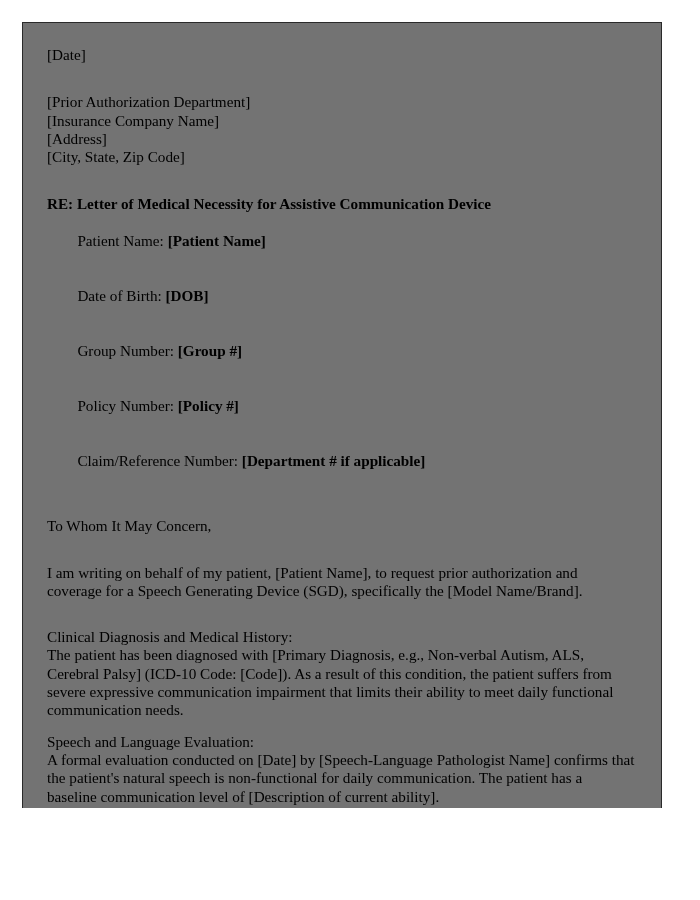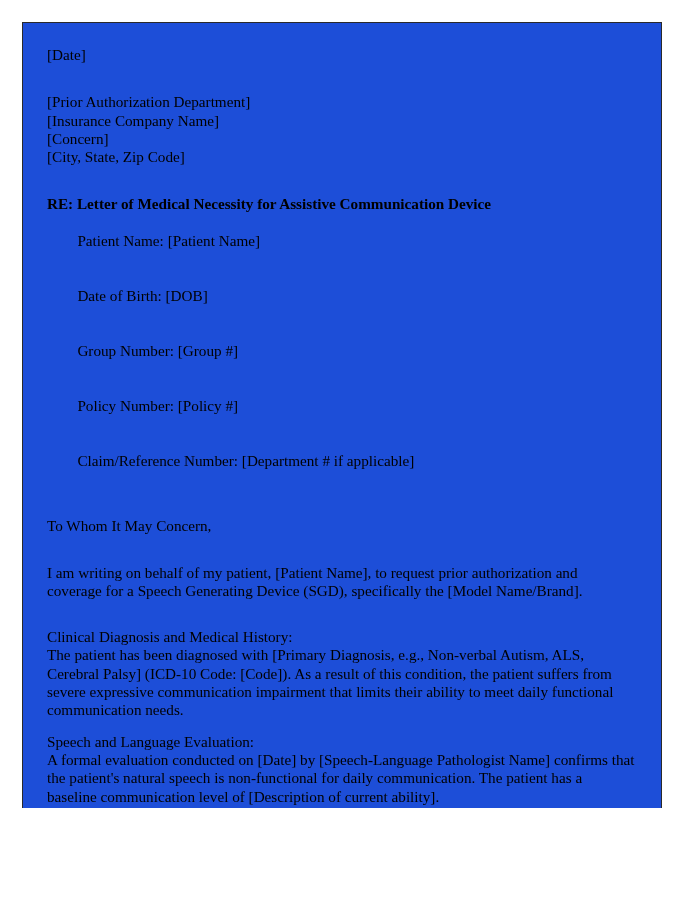--- a/index.html
+++ b/index.html
@@ -17,21 +17,21 @@
 
   #page {
     position: absolute;
     left: 22px;
     top: 22px;
     width: 640px;
     height: 786px;
     border: 1px solid #2a2a2a;
     border-bottom: none;
     box-sizing: border-box;
-    background: #1d4ed8;
+    background: #737373;
     overflow: hidden;
   }
 
   #sheet {
     padding: 23px 26px 0 24px;
     box-sizing: border-box;
   }
 
   .line {
     font-size: 15.2px;
@@ -56,38 +56,38 @@
     font-size: 15.2px;
     line-height: 18.3px;
     font-weight: normal;
   }
 
   .label {
     font-weight: normal;
   }
 
   .value {
-    font-weight: normal;
+    font-weight: bold;
     text-align: center;
   }
 </style>
 </head>
 <body>
 
 <div id="page">
   <div id="sheet">
 
     <div class="line">[Date]</div>
 
     <div class="gap-date"></div>
 
     <div>
       <div class="line">[Prior Authorization Department]</div>
       <div class="line">[Insurance Company Name]</div>
-      <div class="line">[Concern]</div>
+      <div class="line">[Address]</div>
       <div class="line">[City, State, Zip Code]</div>
     </div>
 
     <div class="gap-addr"></div>
 
     <div>
       <div class="line bold">RE: Letter of Medical Necessity for Assistive Communication Device</div>
 
       <div class="line">
         <span class="label">Patient Name:</span><span class="value"> <span>[Patient Name]</span></span>

